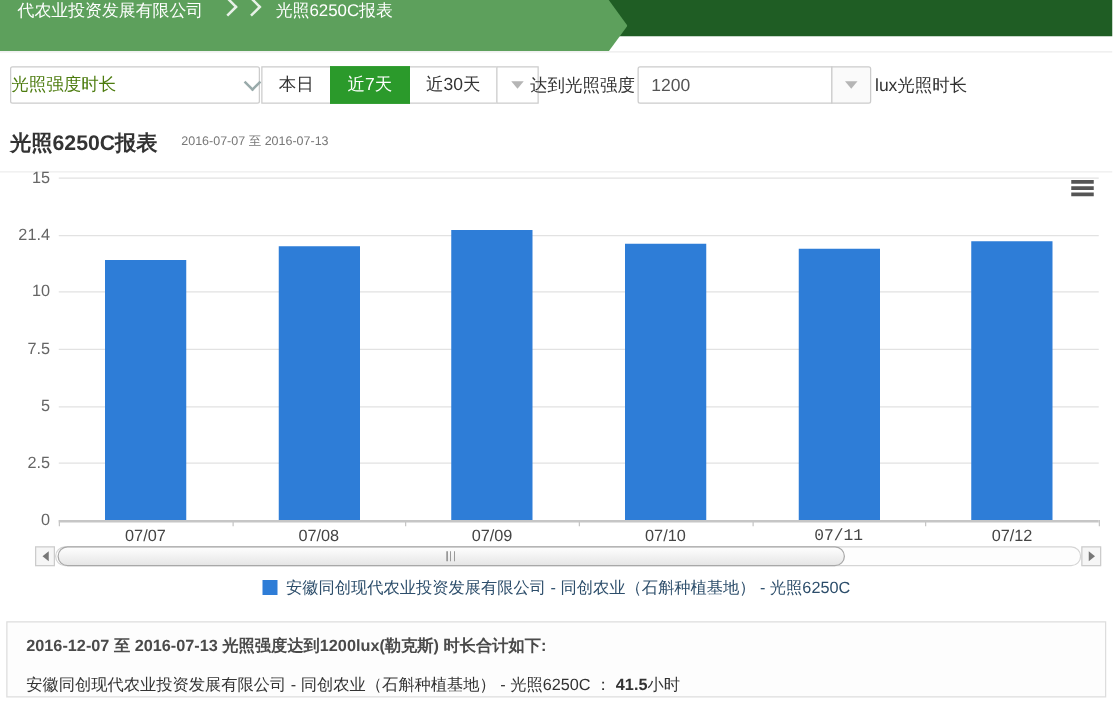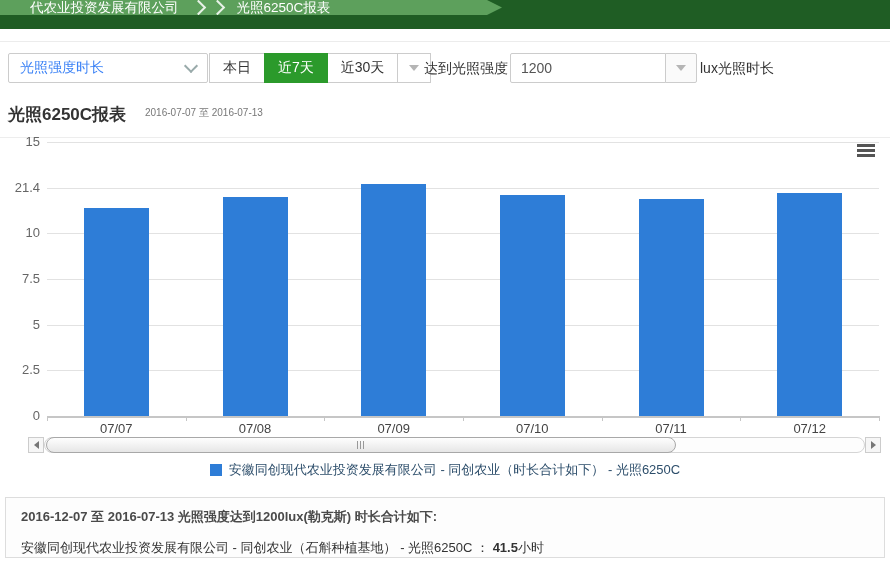--- a/index.html
+++ b/index.html
@@ -3,32 +3,32 @@
 <meta charset="utf-8">
 <style>
   html,body{margin:0;padding:0;}
   body{
     width:890px;height:563px;position:relative;overflow:hidden;background:#fff;
     font-family:"Liberation Sans","DejaVu Sans",sans-serif;
   }
   
   .breadcrumb-bar{position:absolute;top:0;left:0;width:890px;height:29px;background:var(--bc-dark);}
   .breadcrumb-strip{
-    position:absolute;top:0;left:0;height:15px;width:502px;background:var(--bc-light);
-    display:flex;align-items:center;padding-left:20px;box-sizing:border-box;
+    position:absolute;top:0;left:0;height:41px;width:502px;background:var(--bc-light);
+    display:flex;align-items:flex-start;padding-left:4px;box-sizing:border-box;
     clip-path:polygon(0 0,calc(100% - 15px) 0,100% 50%,calc(100% - 15px) 100%,0 100%);
   }
   .crumb{color:#fff;font-size:13.5px;white-space:nowrap;padding:0 10px;cursor:pointer;}
   .crumb-sep{width:9px;height:9px;border-top:2px solid rgba(255,255,255,.85);
     border-right:2px solid rgba(255,255,255,.85);transform:rotate(45deg);margin:0 4px;flex:none;}
   .header-divider{position:absolute;top:41px;left:0;width:890px;height:1px;background:#ececec;}
   
   .select-box{position:absolute;left:8px;top:53px;width:200px;height:30px;border:1px solid #ccc;
-    border-radius:2px;display:flex;align-items:center;padding:0 11px;box-sizing:border-box;
-    font-size:14px;color:#3b82f6;background:#fff;cursor:pointer;}
+    border-radius:2px;display:flex;align-items:center;padding:0 0;box-sizing:border-box;
+    font-size:14px;color:#4d7c0f;background:#fff;cursor:pointer;}
   .select-box .spacer{flex:1;}
   .chev-down{width:8px;height:8px;border-right:2px solid #9aa;border-bottom:2px solid #9aa;
     transform:rotate(45deg);margin-top:-4px;}
   .btn-group{position:absolute;left:210px;top:53px;height:30px;display:flex;}
   .btn{border:1px solid #ccc;background:#fff;color:#333;font-size:14px;height:30px;
     padding:0 13px;display:flex;align-items:center;margin-left:-1px;box-sizing:border-box;cursor:pointer;}
   .btn.active{background:var(--green);border-color:var(--green);color:#fff;position:relative;z-index:1;}
   .btn.caret-btn{padding:0 11px;}
   .tri-down{width:0;height:0;border-left:5px solid transparent;border-right:5px solid transparent;
     border-top:6px solid #b5b5b5;}
@@ -148,21 +148,21 @@
     <div class="ylabel" style="left: 4px; top: -4px;">15</div>
     <div class="bar" style="left: 83.8333px; top: 69.76px; width: 65px; height: 208.24px;"></div>
     <div class="xlabel" style="left: 71.3333px; top: 283px;">07/07</div>
     <div class="bar" style="left: 222.5px; top: 58.8px; width: 65px; height: 219.2px;"></div>
     <div class="xlabel" style="left: 210px; top: 283px;">07/08</div>
     <div class="bar" style="left: 361.167px; top: 46.0133px; width: 65px; height: 231.987px;"></div>
     <div class="xlabel" style="left: 348.667px; top: 283px;">07/09</div>
     <div class="bar" style="left: 499.833px; top: 56.9733px; width: 65px; height: 221.027px;"></div>
     <div class="xlabel" style="left: 487.333px; top: 283px;">07/10</div>
     <div class="bar" style="left: 638.5px; top: 60.6267px; width: 65px; height: 217.373px;"></div>
-    <div class="xlabel" style="left: 626px; top: 283px;">07/11</div>
+    <div class="xlabel" style="left: 626px; top: 283px; font-family: Liberation Mono, monospace;">07/11</div>
     <div class="bar" style="left: 777.167px; top: 55.1467px; width: 65px; height: 222.853px;"></div>
     <div class="xlabel" style="left: 764.667px; top: 283px;">07/12</div>
     <div class="xtick" style="left: 47px; top: 278px;"></div>
     <div class="xtick" style="left: 185.667px; top: 278px;"></div>
     <div class="xtick" style="left: 324.333px; top: 278px;"></div>
     <div class="xtick" style="left: 463px; top: 278px;"></div>
     <div class="xtick" style="left: 601.667px; top: 278px;"></div>
     <div class="xtick" style="left: 740.333px; top: 278px;"></div>
     <div class="xtick" style="left: 879px; top: 278px;"></div>
   </div>
@@ -175,21 +175,21 @@
   <div class="hs-thumb">
     <span class="hs-grip"></span>
   </div>
   <div class="hs-arrow right">
     <span class="tri-right"></span>
   </div>
 </div>
 
 <div class="legend">
   <span class="legend-swatch"></span>
-  <span>安徽同创现代农业投资发展有限公司 - 同创农业（时长合计如下） - 光照6250C</span>
+  <span>安徽同创现代农业投资发展有限公司 - 同创农业（石斛种植基地） - 光照6250C</span>
 </div>
 
 <div class="summary">
   <p class="summary-line1">2016-12-07 至 2016-07-13 光照强度达到1200lux(勒克斯) 时长合计如下:</p>
   <p class="summary-line2">
     <span>安徽同创现代农业投资发展有限公司 - 同创农业（石斛种植基地） - 光照6250C ： </span><span class="hours">41.5</span><span>小时</span>
   </p>
 </div>
 
 </body></html>

